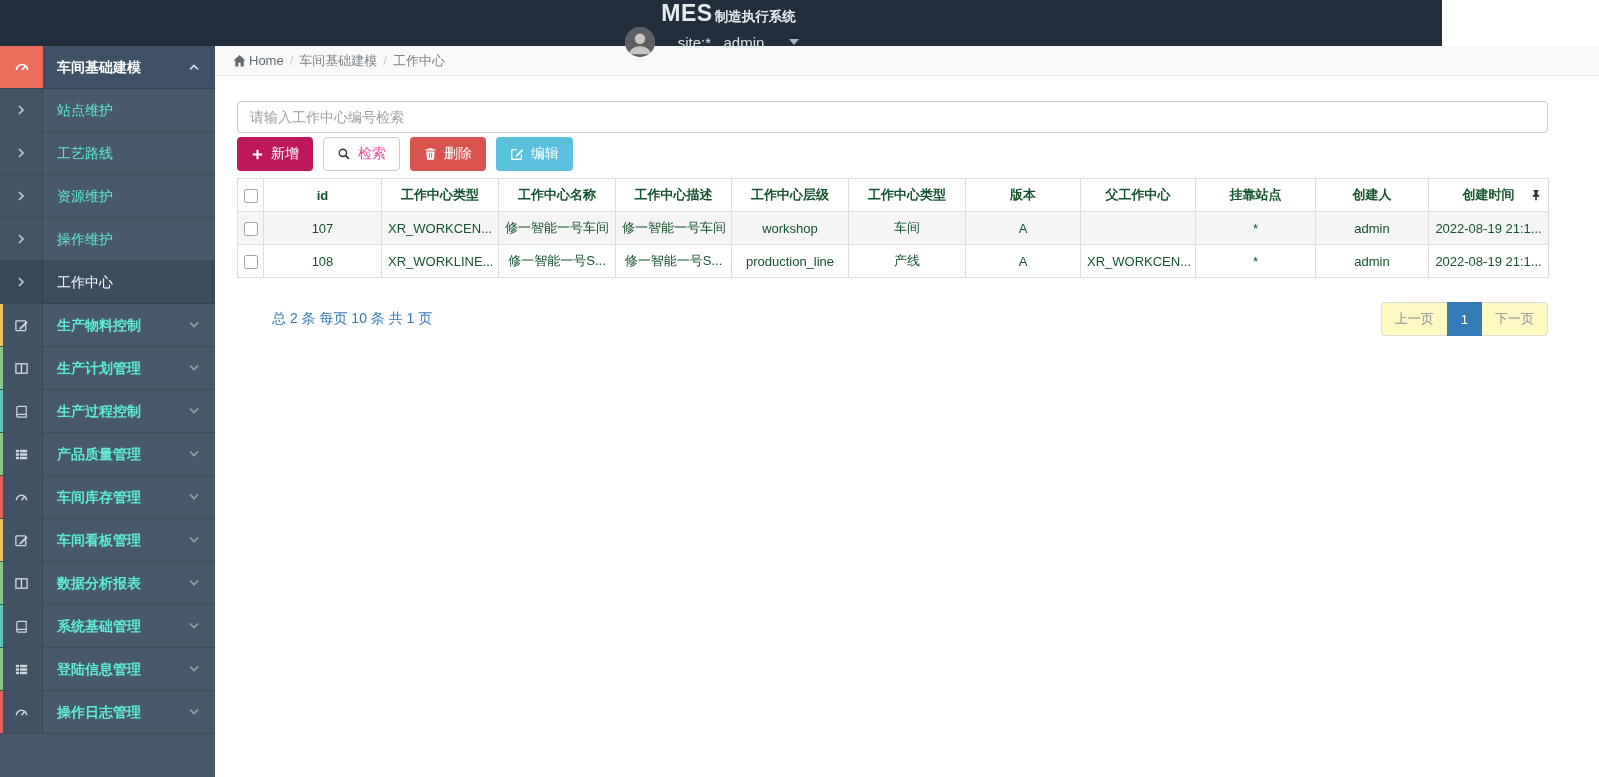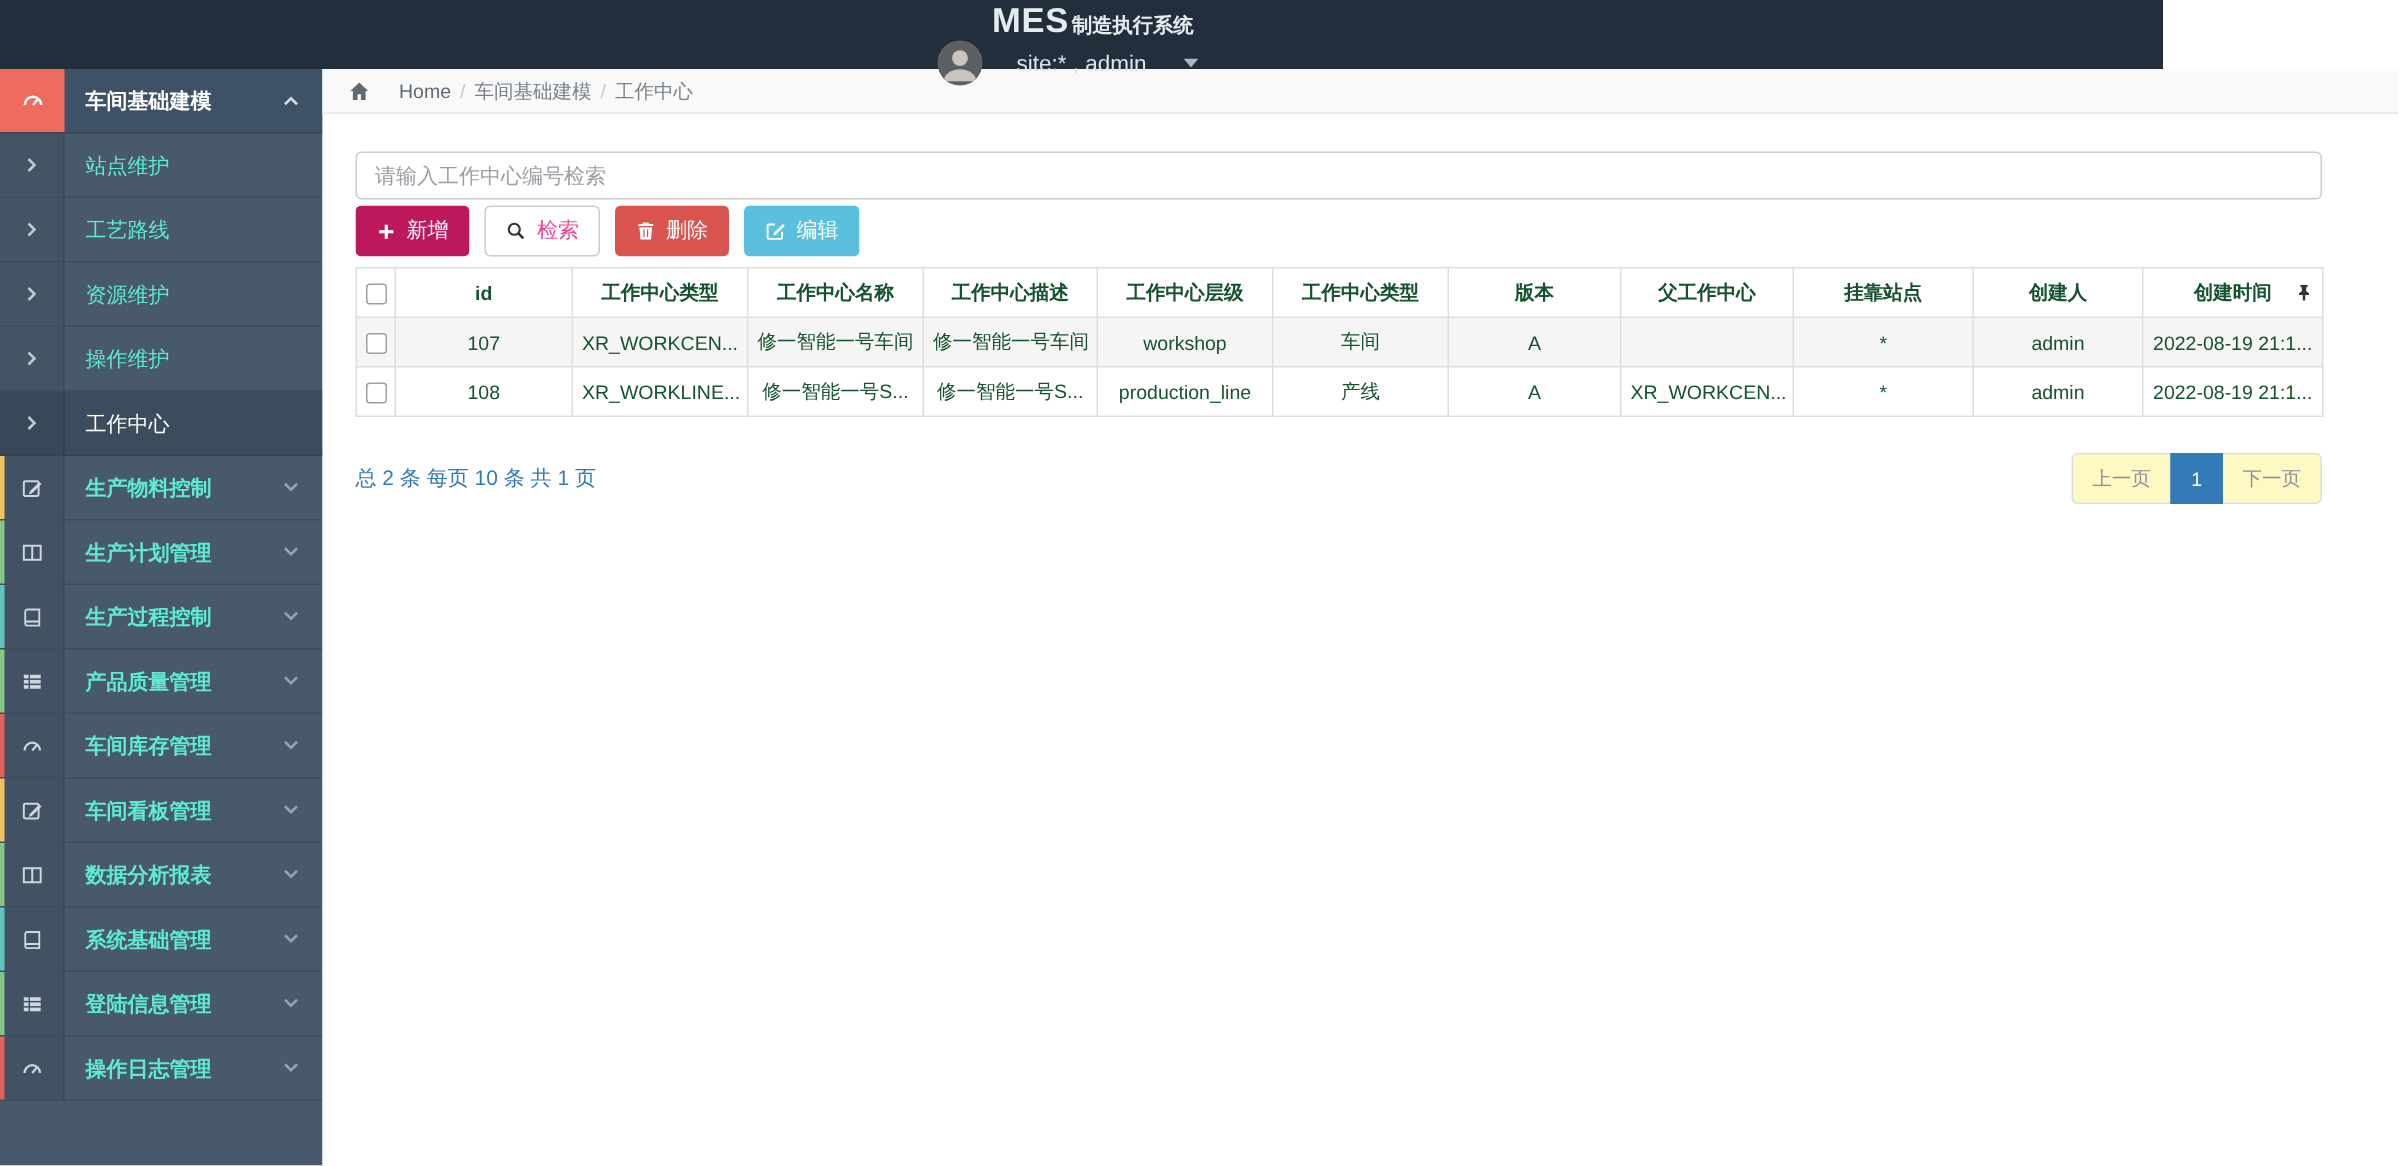--- a/index.html
+++ b/index.html
@@ -33,41 +33,41 @@
   .s-expanded .s-icon-cell { border-right:none; color:#ffffff; }
   .s-expanded .s-chev { color:#d6dde3; }
   .s-child .s-icon-cell { background:rgba(0,0,0,0.05); }
   .s-child-chev { color:#bfcad2; }
   .s-active { background:#3b4c5d; }
   .s-active .s-label { color:#ffffff; }
 
   
   .main { position:absolute; top:46px; left:215px; width:1384px; height:731px; background:#ffffff; }
   .breadcrumb { height:30px; background:#f9f9f9; border-bottom:1px solid #e7e7e7; display:flex; align-items:center; padding:0 18px; font-size:13px; color:#777; gap:6px; }
-  .bc-home { display:flex; align-items:center; gap:20px; color:#606a72; cursor:pointer; }
+  .bc-home { display:flex; align-items:center; gap:3px; color:#606a72; cursor:pointer; }
   .bc-sep { color:#c3c9ce; }
   .bc-item { color:#7a8288; }
 
   .content { padding:25px 51px 0 22px; }
 
   .search-input { width:100%; height:32px; border:1px solid #ccc; border-radius:4px; padding:0 12px; font-size:14px; color:#555; background:#fff; outline:none; font-family:"Liberation Sans","DejaVu Sans",sans-serif; }
   .search-input::placeholder { color:#9aa0a6; }
 
   .toolbar { margin-top:4px; display:flex; gap:10px; }
   .btn { display:inline-flex; align-items:center; gap:7px; height:34px; padding:0 13px; font-size:14px; border-radius:4px; border:1px solid transparent; color:#fff; cursor:pointer; font-family:inherit; }
   .btn-default { background:#ffffff !important; border-color:#ccc; color:#ec4899; }
 
   table.grid { width:100%; border-collapse:collapse; margin-top:7px; table-layout:fixed; font-size:13px; color:#14532d; }
   .grid th, .grid td { border:1px solid #ddd; height:33px; text-align:center; padding:0 6px; overflow:hidden; white-space:nowrap; }
   .grid th { font-weight:bold; position:relative; }
   .grid tbody tr.striped { background:#f5f5f5; }
   .checkbox { display:inline-block; width:14px; height:14px; border:1px solid #9aa0a6; border-radius:2.5px; background:#fff; vertical-align:middle; cursor:pointer; }
   .th-pin { position:absolute; right:7px; top:50%; transform:translateY(-50%); color:#333; cursor:pointer; }
 
-  .pager-row { display:flex; align-items:center; justify-content:space-between; margin-top:24px; }
+  .pager-row { display:flex; align-items:center; justify-content:space-between; margin-top:24px;margin-left:35px; }
   .pager-summary { font-size:14px; cursor:pointer; }
   .pager-group { display:flex; }
   .pg-btn { border:1px solid #ddd; background:#fef9c3; color:#8a9096; font-size:13px; padding:7px 13px; margin-left:-1px; cursor:pointer; font-family:inherit; }
   .pg-prev { border-radius:4px 0 0 4px; margin-left:0; }
   .pg-next { border-radius:0 4px 4px 0; }
   .pg-active { color:#fff; border-color:#337ab7; position:relative; z-index:1; }
 </style>
 </head>
 <body>
 

